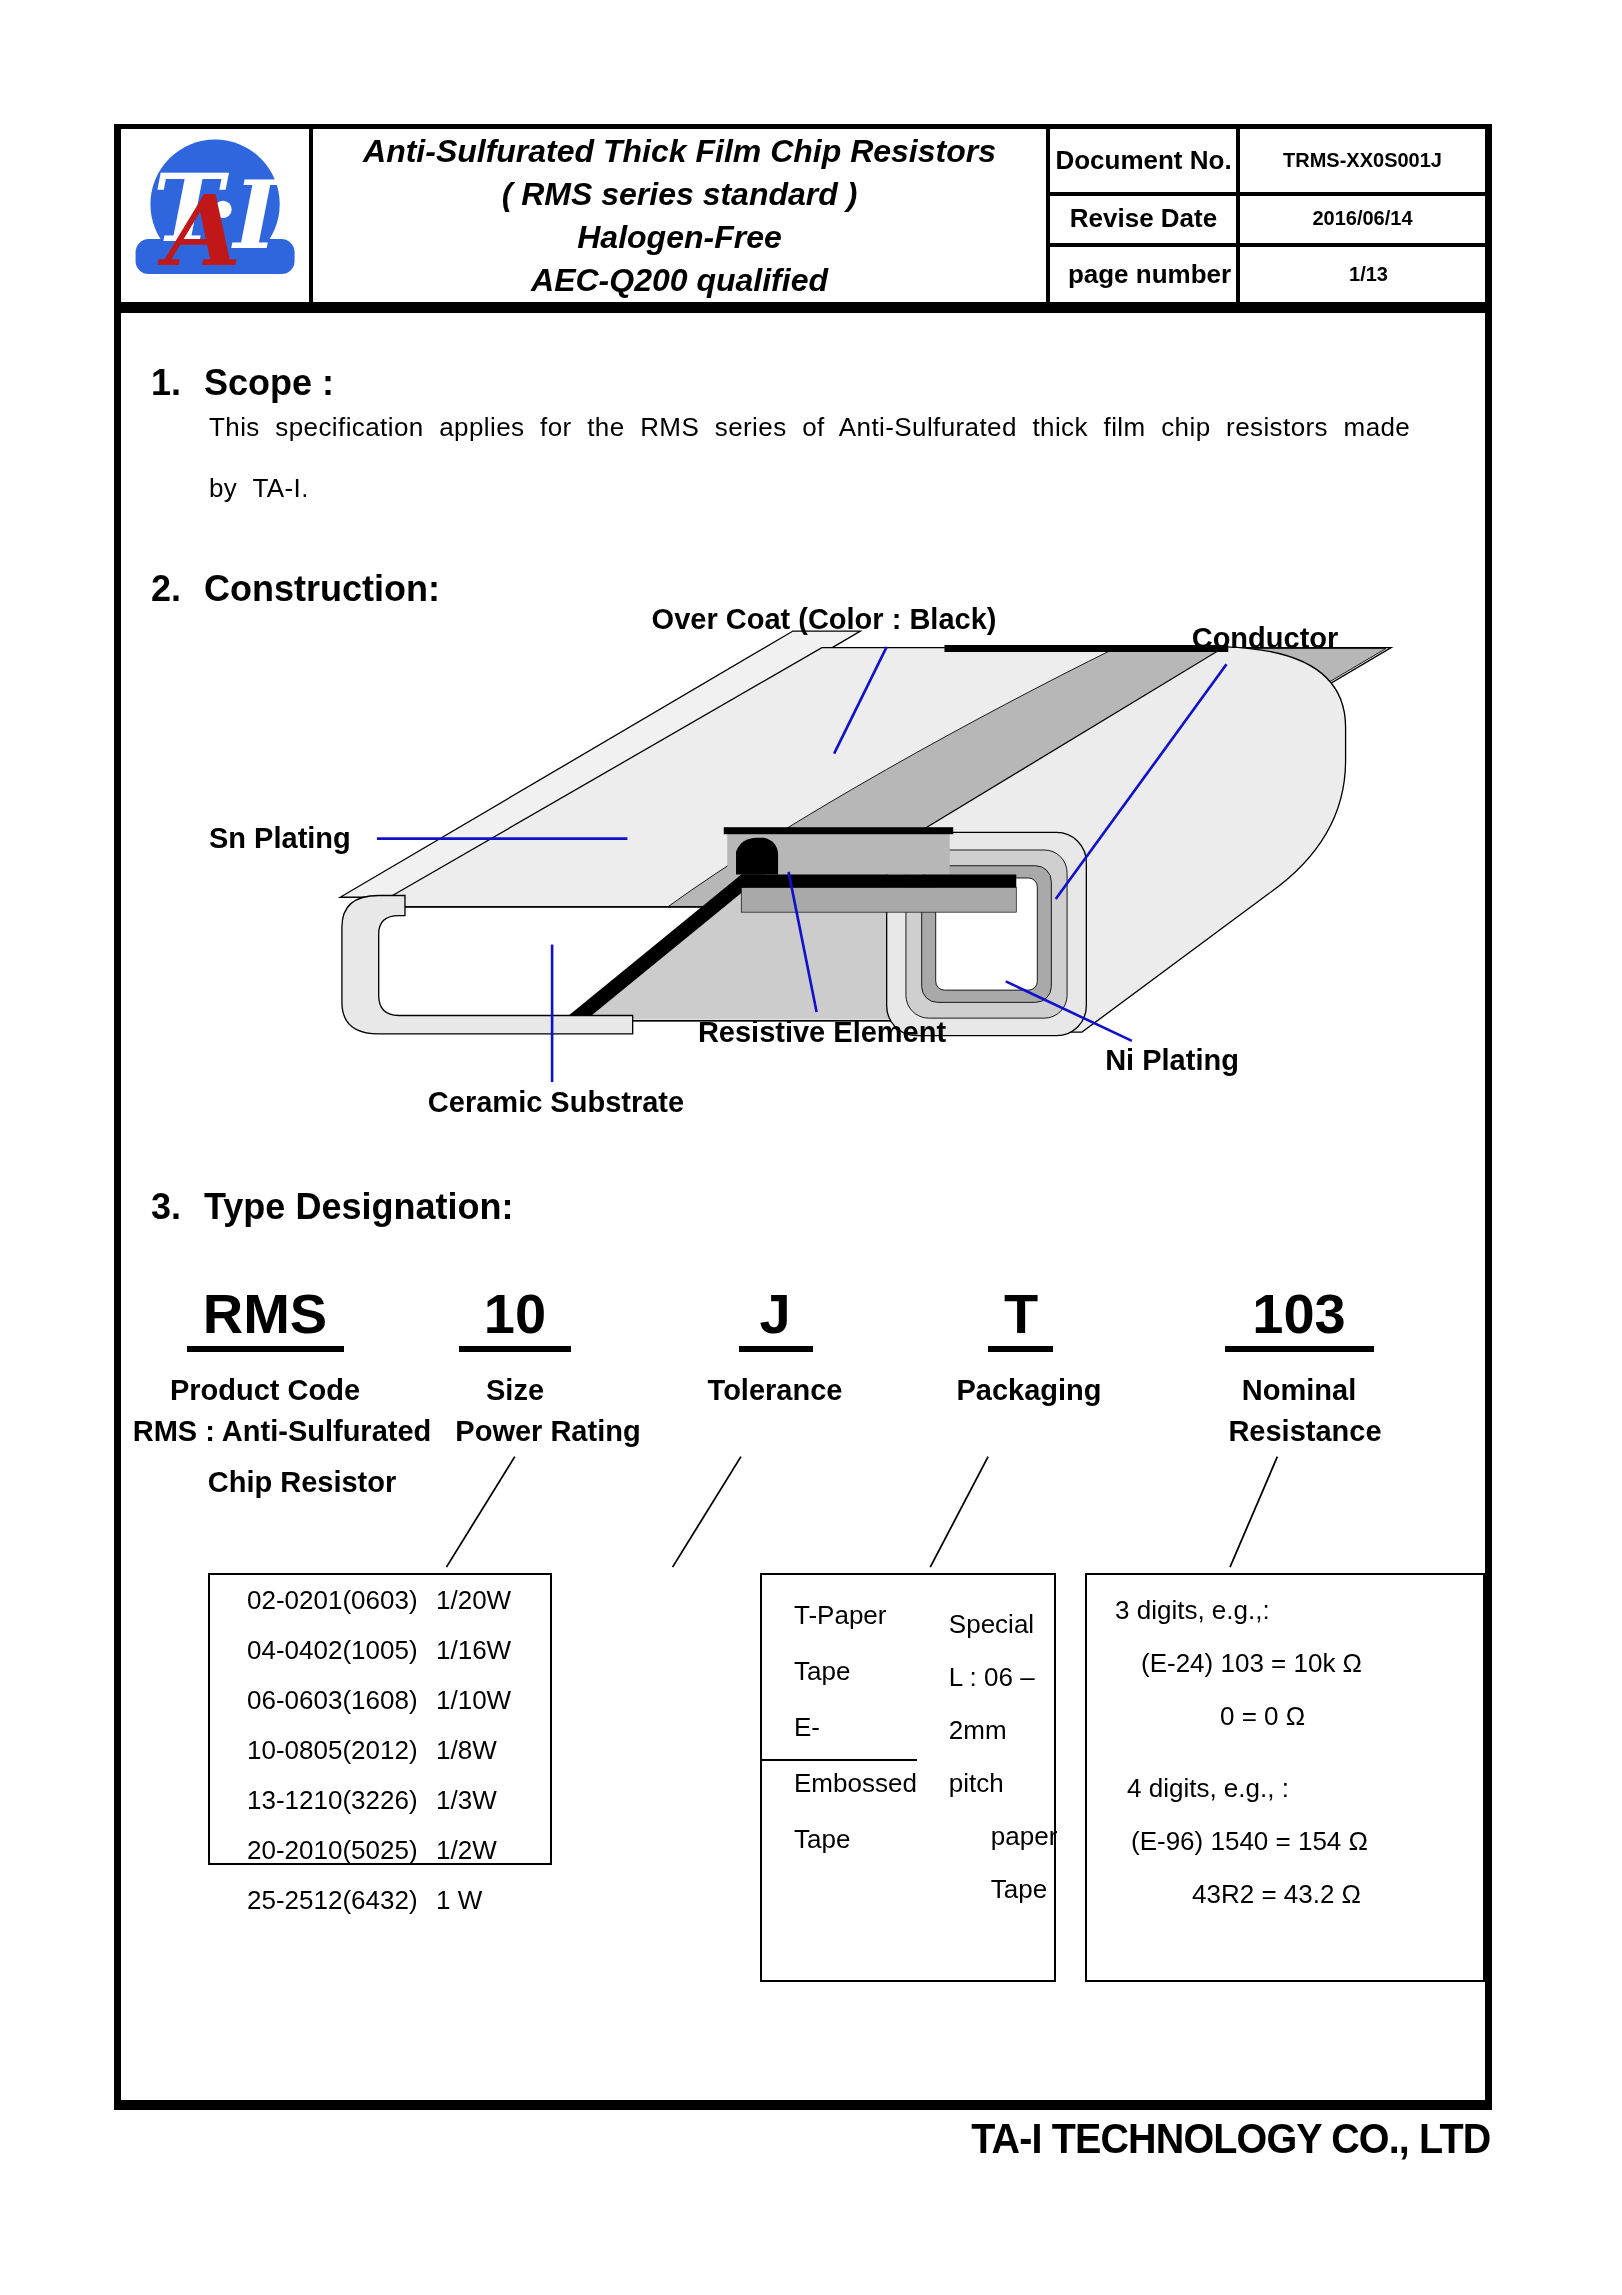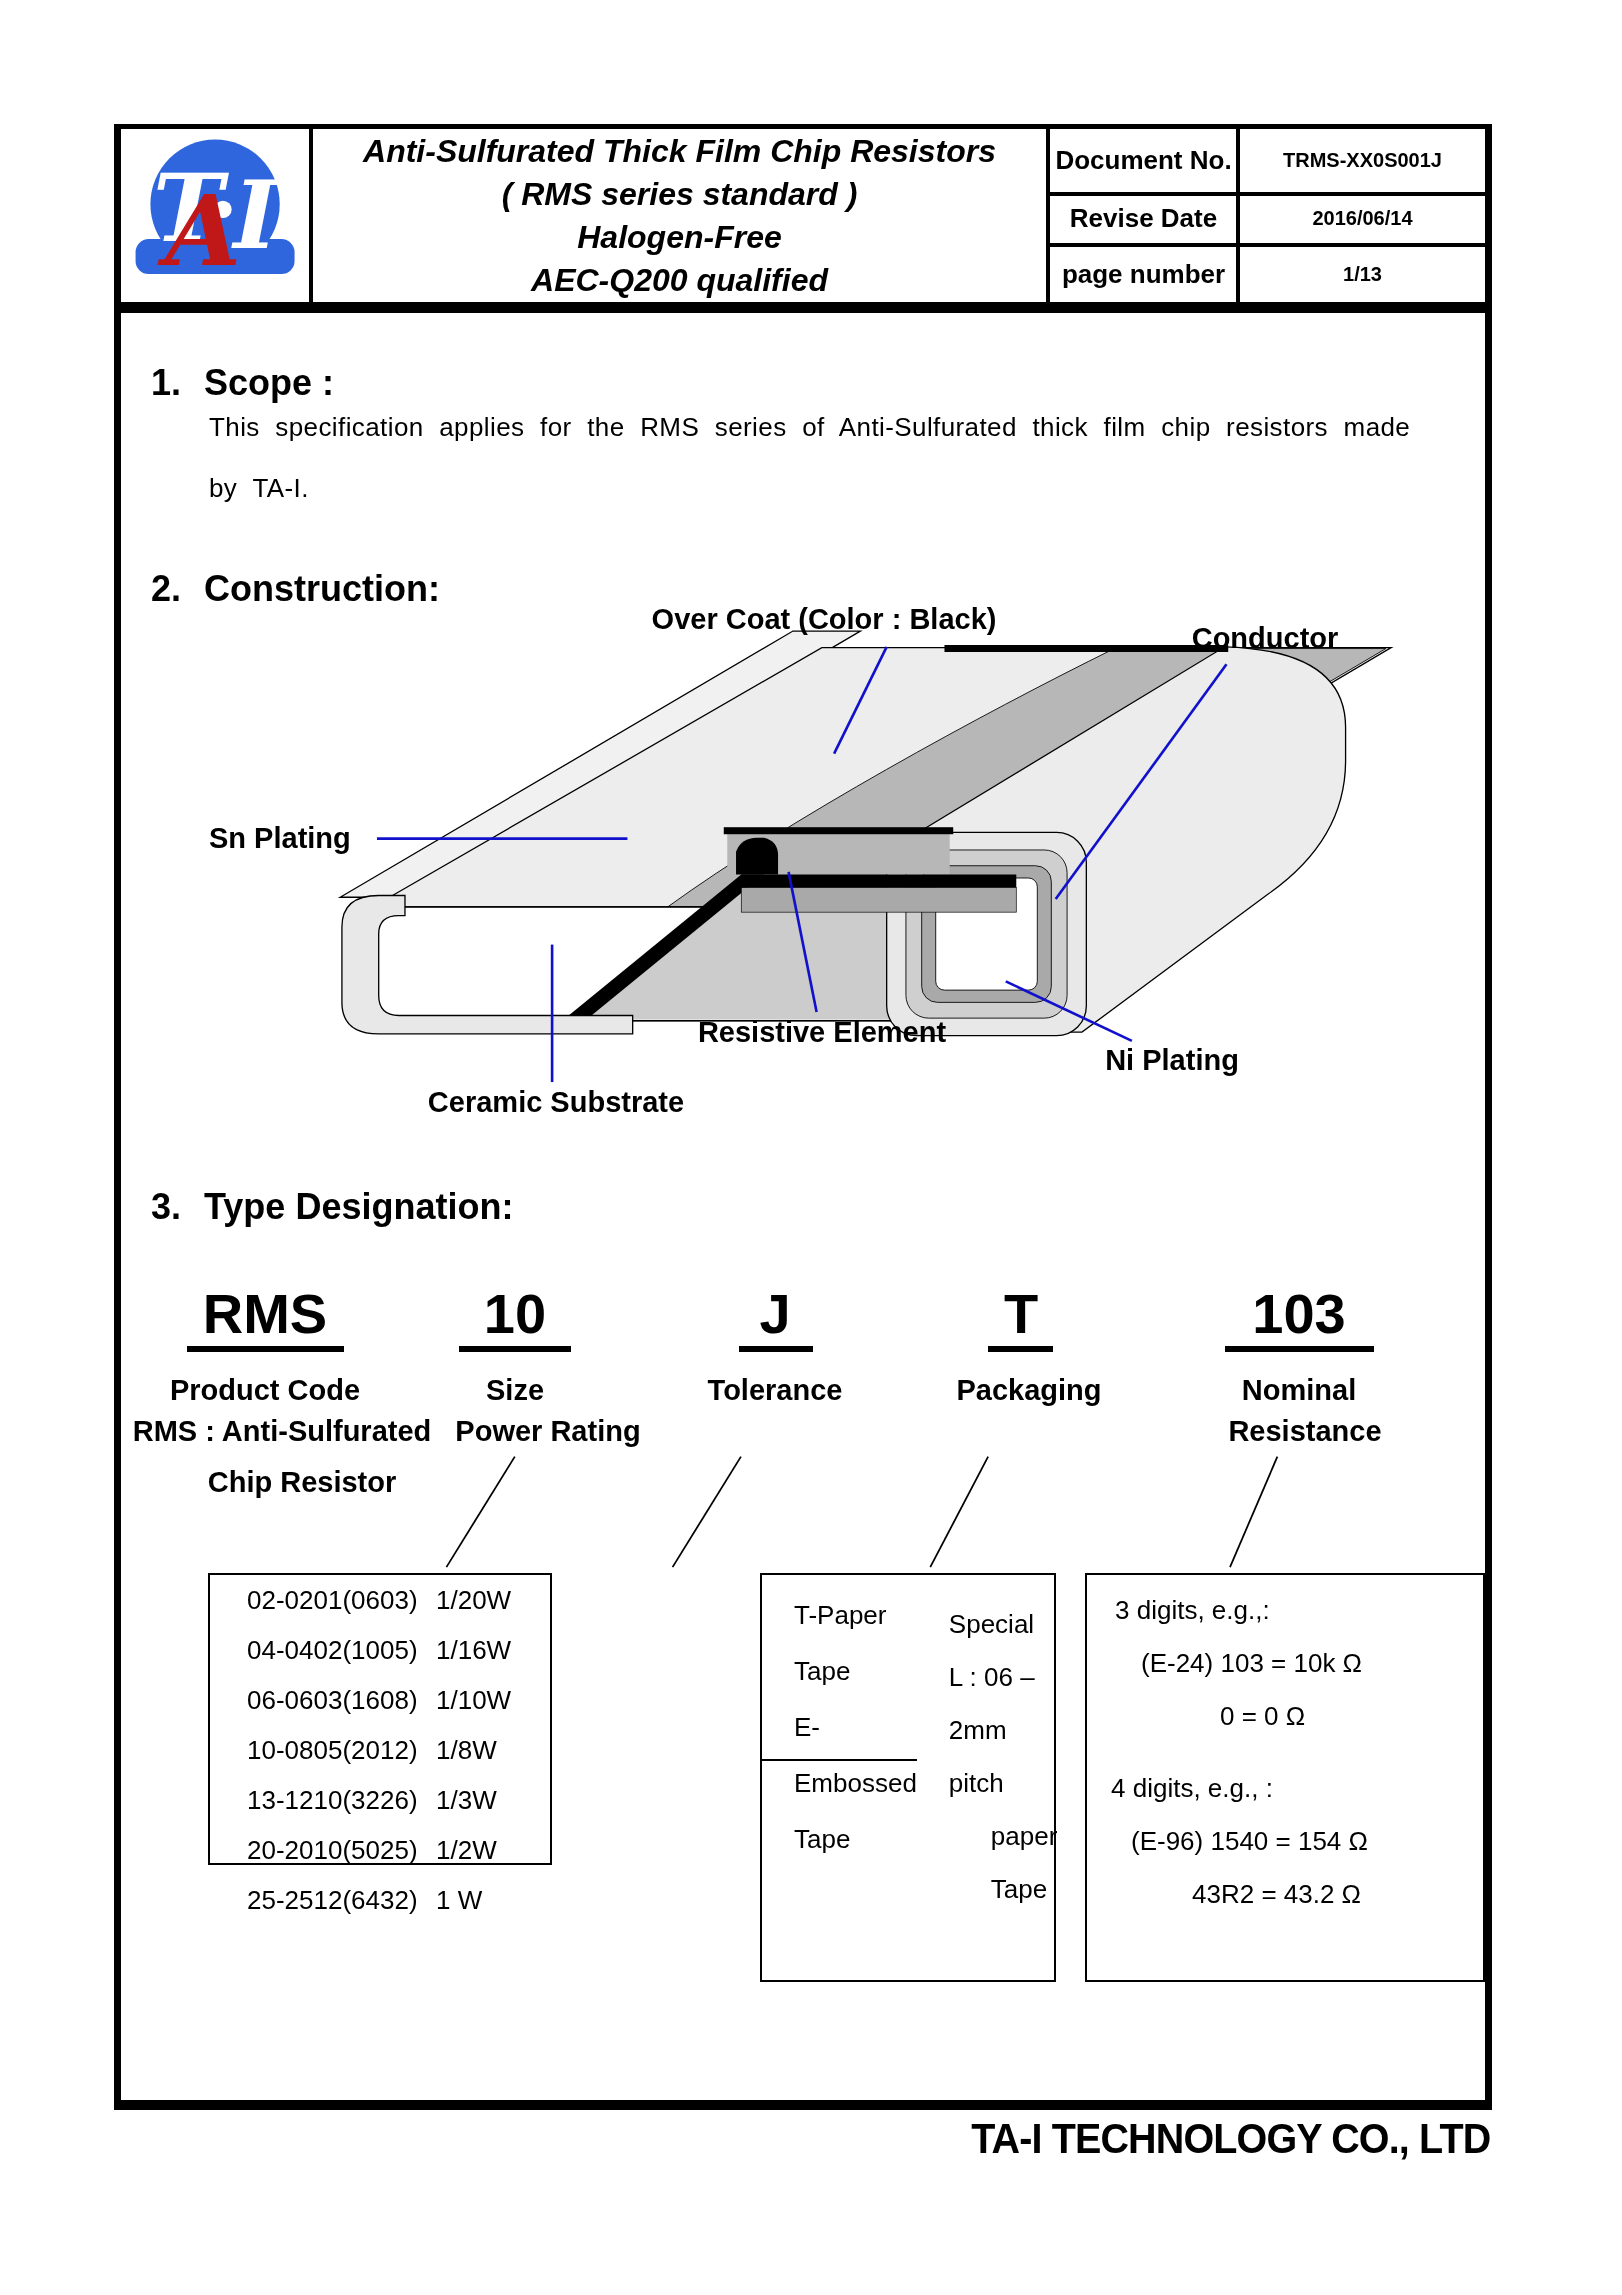--- a/index.html
+++ b/index.html
@@ -15,21 +15,21 @@
   .hline{left:1046px;width:439px;height:3.5px;background:#000;}
   .h1{top:192px;} .h2{top:243px;}
   
   .logo-cell{left:121px;top:129px;width:188px;height:173px;display:flex;align-items:center;justify-content:center;}
   .title-cell{left:313px;top:129px;width:733px;height:173px;display:flex;flex-direction:column;
               justify-content:center;align-items:center;font-weight:bold;font-size:32px;line-height:43px;white-space:nowrap;font-style:italic;}
   .meta-label{left:1050px;width:187px;display:flex;align-items:center;justify-content:center;
               font-weight:bold;font-size:26px;}
   .meta-value{left:1240px;width:245px;display:flex;align-items:center;justify-content:center;
               font-weight:bold;font-size:20px;}
-  .r1{top:129px;height:63px;} .r2{top:195px;height:47px;} .r3{top:246px;height:56px;}
+  .r1{top:129px;height:63px;} .r2{top:195px;height:47px;} .r3{top:246px;height:56px;margin-left:6px;}
   
   .heading{display:flex;gap:23px;font-weight:bold;font-size:36px;white-space:nowrap;}
   .h-scope{left:151px;top:362px;}
   .h-constr{left:151px;top:568px;}
   .h-type{left:151px;top:1186px;}
   .scope-line{left:209px;font-size:26px;word-spacing:8px;letter-spacing:0.4px;white-space:nowrap;}
   .sl1{top:412px;} .sl2{top:473px;}
   
   .dlabel{font-weight:bold;font-size:29px;white-space:nowrap;}
   .center{transform:translateX(-50%);}
@@ -57,21 +57,21 @@
   .size-code{margin-left:37px;width:189px;}
   .tbl-tol{left:568px;top:1573px;width:175px;height:409px;}
   .tol-row{display:flex;height:50px;align-items:center;padding-left:33px;}
   .tbl-pack{left:760px;top:1573px;width:296px;height:409px;display:flex;flex-direction:row;}
   .pack-top{height:172px;border-bottom:2.6px solid #000;padding:12.3px 0 0 32px;line-height:56px;}
   .pack-bottom{flex:1;padding:23px 0 0 32px;line-height:53px;}
   .pack-indent{padding-left:42px;}
   .tbl-res{left:1085px;top:1573px;width:400px;height:409px;padding-top:8.8px;box-sizing:border-box;}
   .res-line{height:53px;display:flex;align-items:center;white-space:nowrap;}
   .ri0{padding-left:28px;} .ri1{padding-left:54px;} .ri2{padding-left:133px;}
-  .ri3{padding-left:24px;margin-top:19px;} .ri4{padding-left:44px;} .ri5{padding-left:105px;}
+  .ri3{padding-left:40px;margin-top:19px;} .ri4{padding-left:44px;} .ri5{padding-left:105px;}
   
   .footer{top:2115px;right:133px;font-weight:bold;font-size:42px;letter-spacing:-0.9px;
           transform:scaleX(0.94);transform-origin:100% 50%;white-space:nowrap;}
 </style>
 </head>
 <body>
 
 <div class="page">
 
   <div class="abs frame"></div>

